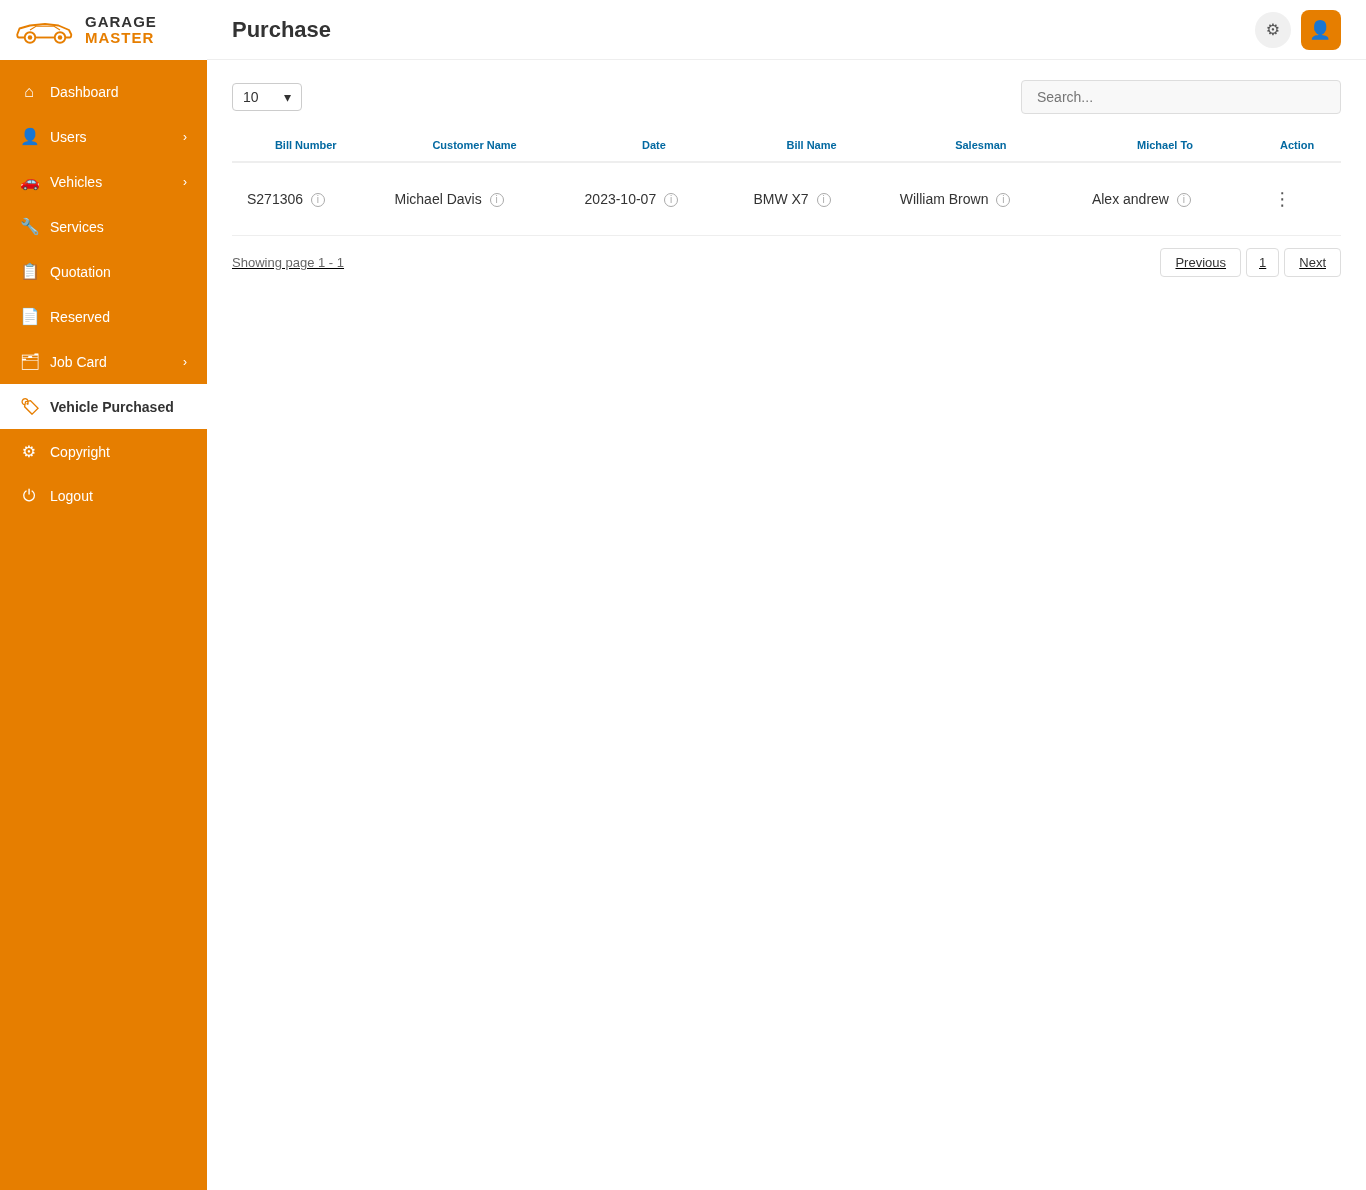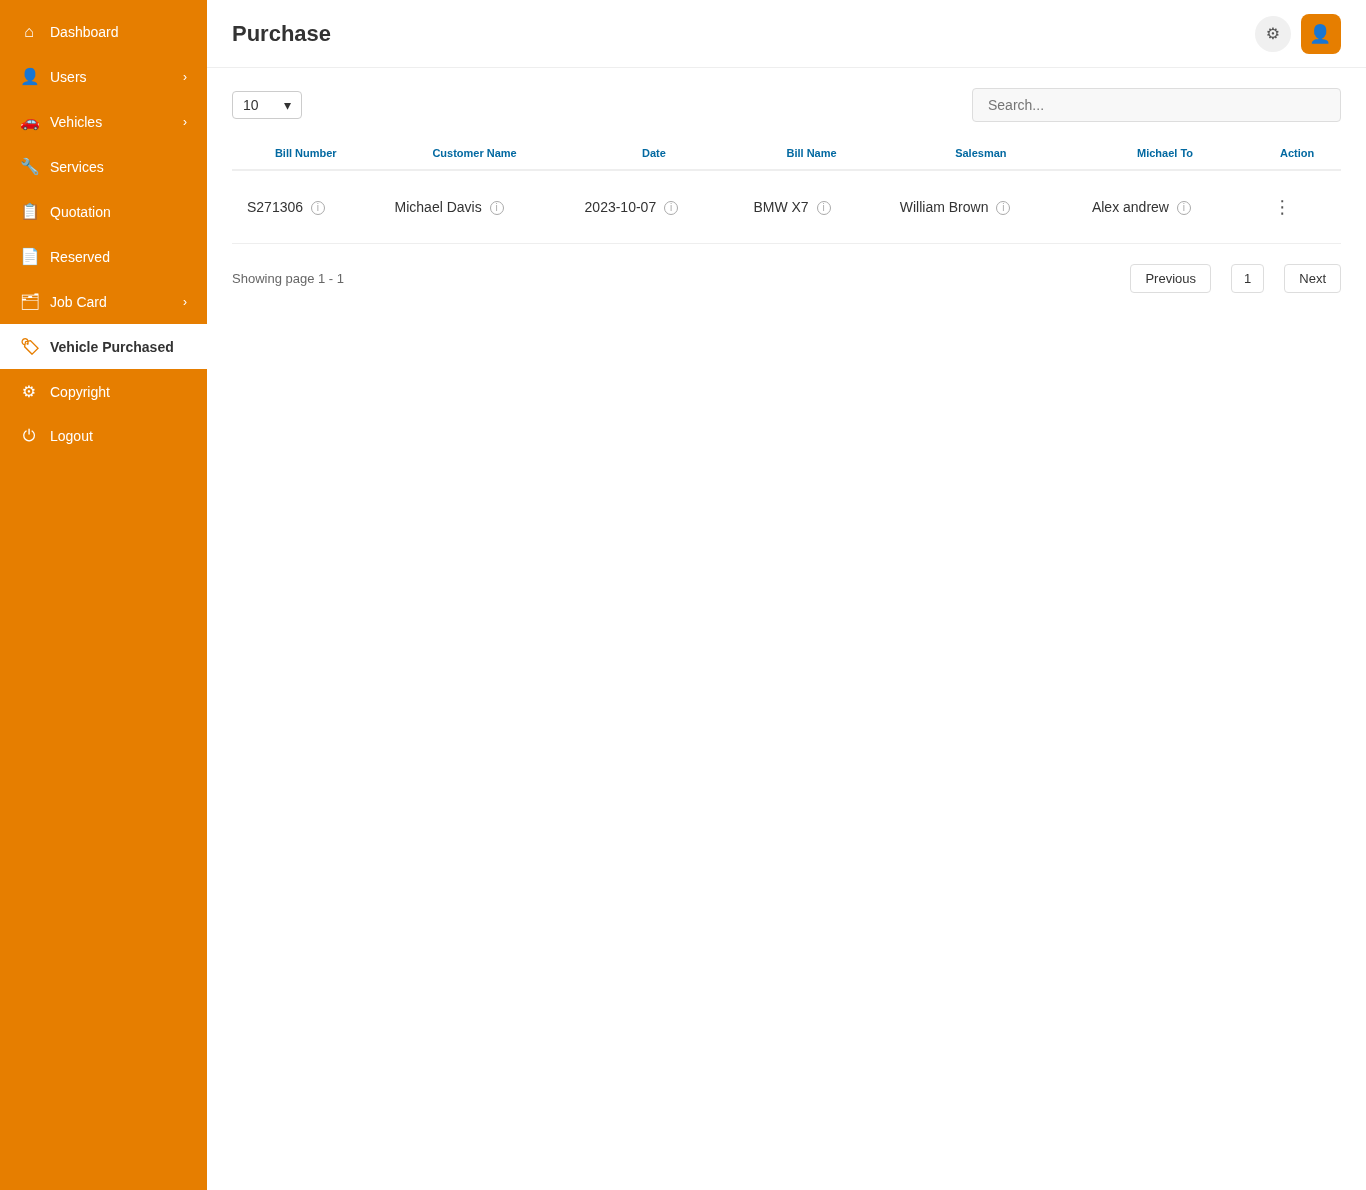--- a/index.html
+++ b/index.html
@@ -88,21 +88,21 @@
       position: relative;
     }
 
     
     .main-header {
       display: flex;
       align-items: center;
       justify-content: space-between;
       padding: 15px 25px;
       border-bottom: 1px solid #eee;
-      height: 68px;
+      height: 60px;
     }
     .page-title {
       font-size: 22px;
       font-weight: 600;
       color: #333;
     }
     .header-actions {
       display: flex;
       align-items: center;
       gap: 10px;
@@ -153,21 +153,21 @@
       border-radius: 4px;
       padding: 5px 10px;
       cursor: pointer;
       font-size: 14px;
       background: #fff;
       color: #333;
       width: 70px;
       justify-content: space-between;
     }
     .search-input {
-      width: 369px;
+      width: 320px;
       padding: 8px 15px;
       border: 1px solid #ddd;
       border-radius: 4px;
       font-size: 14px;
       color: #1d4ed8;
       outline: none;
       background: #f8f8f8;
     }
     .data-table {
       width: 100%;
@@ -208,30 +208,31 @@
     .action-dots {
       cursor: pointer;
       font-size: 18px;
       color: #555;
       padding: 5px;
     }
     .pagination-area {
       display: flex;
       align-items: center;
       justify-content: space-between;
-      margin-top: 20px;
+      margin-top: 12px;
+      text-decoration: underline;
     }
     .showing-text {
       font-size: 13px;
       color: #666;
     }
     .pagination-controls {
       display: flex;
       align-items: flex-end;
-      gap: 20px;
+      gap: 5px;
       border-radius: 10px;
     }
     .page-btn {
       padding: 6px 14px;
       border: 1px solid #ddd;
       border-radius: 4px;
       background: #fff;
       cursor: pointer;
       font-size: 13px;
       color: #333;
@@ -253,20 +254,37 @@
       border-top: 1px solid #eee;
     }
 
     
     .car-svg { width: 60px; height: 28px; }
   </style>
 </head>
 <body>
 
 <nav class="sidebar">
+  <div class="sidebar-logo">
+    <div class="logo-car-icon">
+      <svg class="car-svg" viewBox="0 0 80 36" fill="none" xmlns="http://www.w3.org/2000/svg">
+        <ellipse cx="20" cy="28" rx="7" ry="7" stroke="#e67e00" stroke-width="2.5" fill="none"></ellipse>
+        <ellipse cx="60" cy="28" rx="7" ry="7" stroke="#e67e00" stroke-width="2.5" fill="none"></ellipse>
+        <path d="M13 28 H5 Q3 28 3 24 L6 16 L20 12 L40 10 L58 12 L72 18 L75 24 Q75 28 73 28 H67" stroke="#e67e00" stroke-width="2.5" fill="none" stroke-linejoin="round"></path>
+        <path d="M27 28 H53" stroke="#e67e00" stroke-width="2.5"></path>
+        <path d="M20 18 L28 13 L52 13 L60 18" stroke="#e67e00" stroke-width="1.5" fill="none"></path>
+        <circle cx="20" cy="28" r="3" fill="#e67e00"></circle>
+        <circle cx="60" cy="28" r="3" fill="#e67e00"></circle>
+      </svg>
+    </div>
+    <div class="logo-text">
+      <span class="logo-text-garage">GARAGE</span>
+      <span class="logo-text-master">MASTER</span>
+    </div>
+  </div>
 
   <div class="sidebar-nav">
     <div class="nav-item">
       <span class="nav-item-icon">⌂</span>
       <span class="nav-item-label">Dashboard</span>
     </div>
     <div class="nav-item">
       <span class="nav-item-icon">👤</span>
       <span class="nav-item-label">Users</span>
       <span class="nav-item-arrow">›</span>

